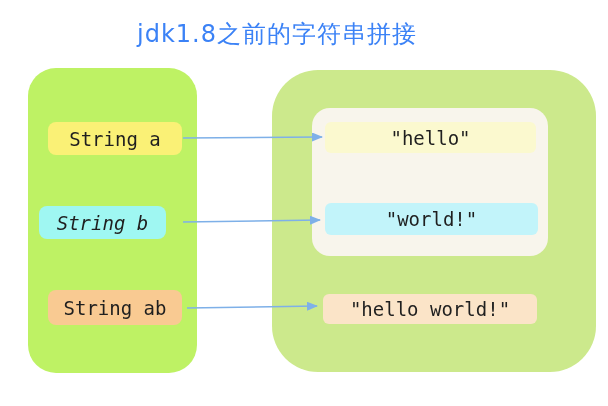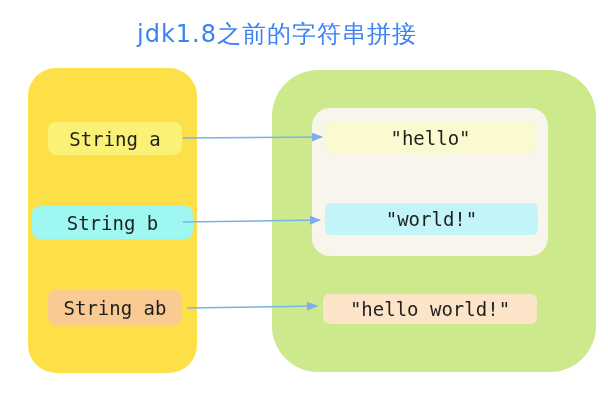--- a/index.html
+++ b/index.html
@@ -56,40 +56,40 @@
     display: flex;
     align-items: center;
     justify-content: center;
     font-family: "DejaVu Sans Mono", monospace;
     font-size: 19px;
     color: #1f1f1f;
     border-radius: 8px;
     white-space: nowrap;
   }
   .var-a  { left: 20px; top: 54px;  width: 134px; height: 33px; }
-  .var-b  { left: 4px; top: 138px; width: 161px; height: 33px; }
+  .var-b  { left: 11px; top: 138px; width: 127px; height: 33px; font-style: italic; }
   .var-ab { left: 20px; top: 222px; width: 134px; height: 35px; }
   .val-hello { left: 13px; top: 14px; width: 211px; height: 31px; border-radius: 6px; }
   .val-world { left: 13px; top: 95px; width: 213px; height: 32px; border-radius: 6px; }
   .val-helloworld { left: 51px; top: 224px; width: 214px; height: 30px; border-radius: 6px; }
   .arrows {
     position: absolute;
     left: 0;
     top: 0;
     pointer-events: none;
   }
 </style>
 </head>
 <body>
 
 <div class="canvas">
 
   <div class="title">jdk1.8之前的字符串拼接</div>
 
-  <div class="panel stack-panel" style="background: #fde047; text-align: center;">
+  <div class="panel stack-panel" style="background: #bef264; text-align: center;">
     <div class="label-box var-a" style="background: rgb(250, 241, 118);">String a</div>
     <div class="label-box var-b" style="background: rgb(159, 247, 242);">String b</div>
     <div class="label-box var-ab" style="background: rgb(249, 202, 146);">String ab</div>
   </div>
 
   <div class="panel heap-panel" style="background: rgb(204, 233, 140);">
     <div class="pool-box" style="background: rgb(248, 245, 236);">
       <div class="label-box val-hello" style="background: rgb(251, 249, 207);">"hello"</div>
       <div class="label-box val-world" style="background: rgb(194, 244, 250);">"world!"</div>
     </div>

